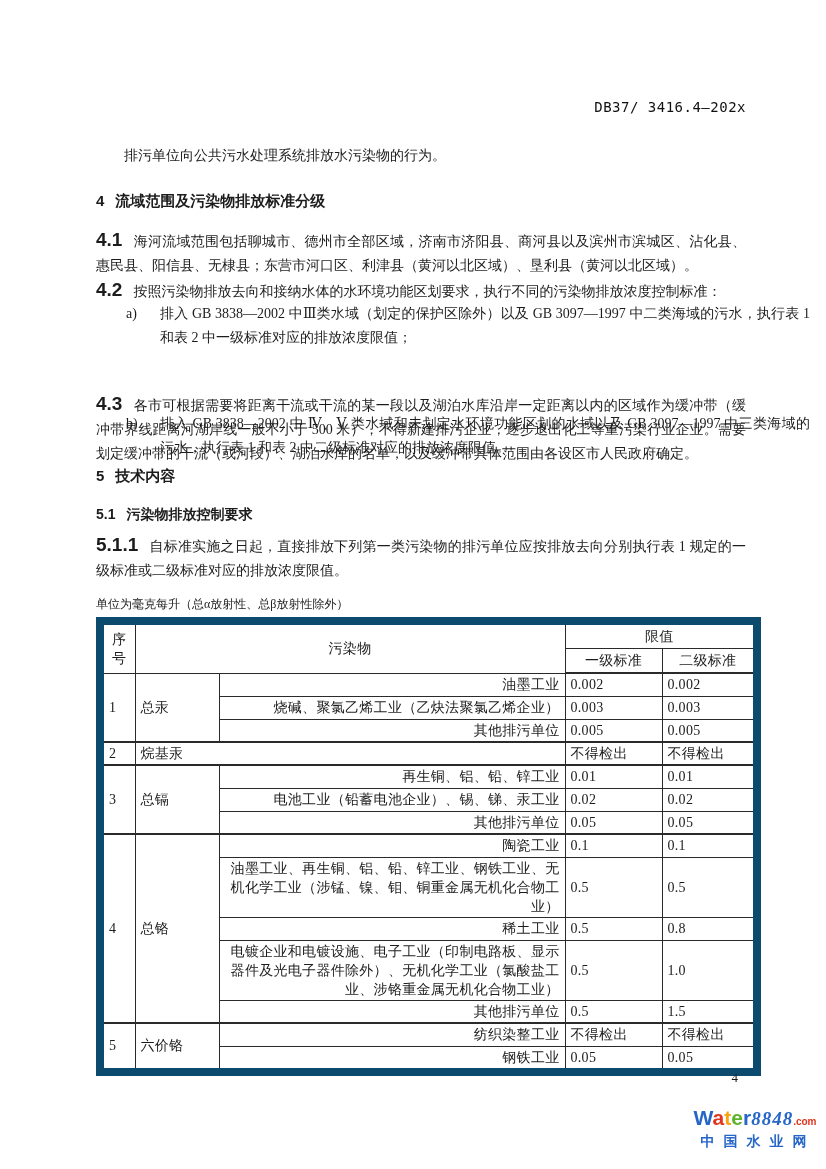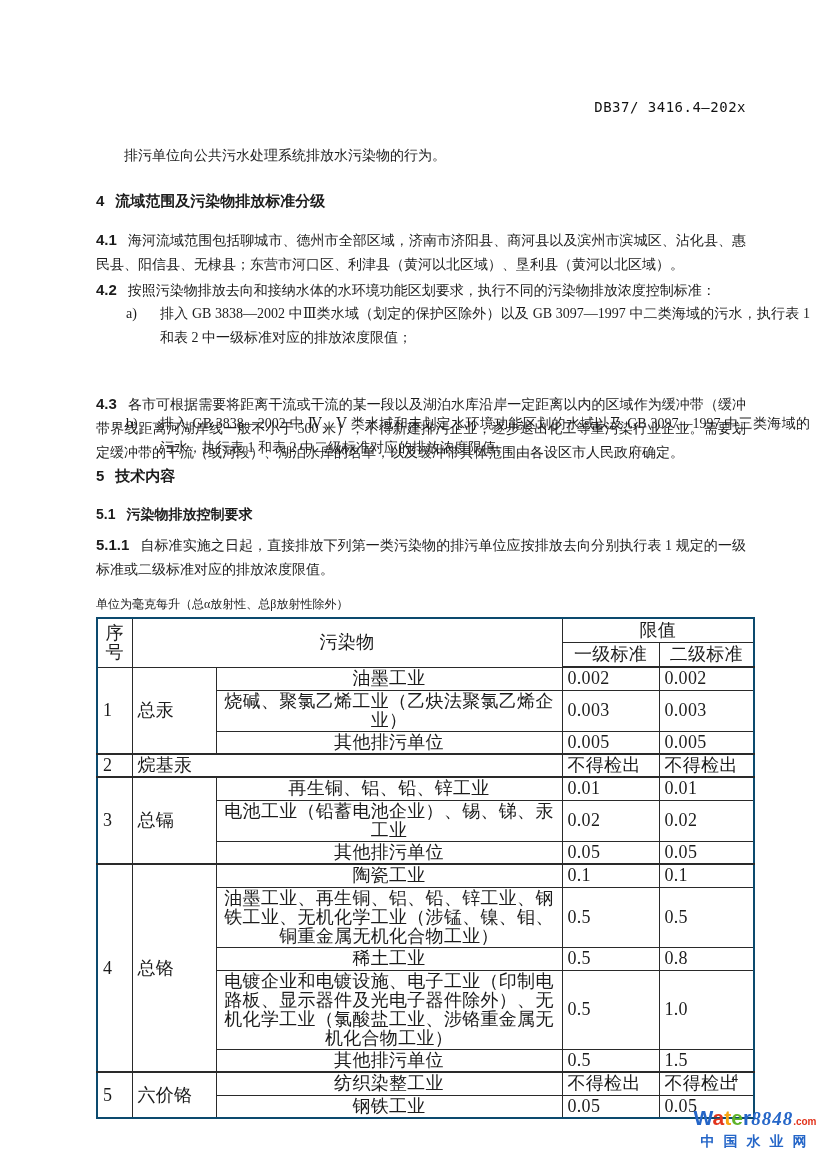--- a/index.html
+++ b/index.html
@@ -13,53 +13,53 @@
   .doc-number {
     position:absolute; top:99px; right:80px;
     font-family:"DejaVu Sans Mono",monospace;
     font-size:14px; letter-spacing:0.5px; color:#111;
   }
 
   .para { font-size:14px; line-height:24px; text-align:justify; }
   .indent2 { text-indent:2em; }
   .cnum {
     font-family:"Liberation Sans","DejaVu Sans",sans-serif;
-    font-weight:bold; margin-right:11px; font-size:15px;
+    font-weight:bold; margin-right:11px; font-size:19px;
   }
   .heading {
     font-family:"Liberation Sans","DejaVu Sans",sans-serif;
     font-weight:bold; font-size:15px; line-height:24px;
   }
   .heading .cnum { font-size:15px; }
 
   .list-item { padding-left:64px; position:relative; }
   .list-item .marker { position:absolute; left:30px; }
 
   .tbl-title {
     text-align:center; font-family:"Liberation Sans","DejaVu Sans",sans-serif;
     font-weight:bold; font-size:13.5px;
   }
   .tbl-title .tnum { margin-right:16px; }
   .unit-note { width:657px; font-size:12px; }
 
   table.t1 {
     border-collapse:collapse; table-layout:fixed; width:657px;
-    font-size:18px; border:2px solid #0c4a6e;
+    font-size:14px; border:8px solid #0c4a6e;
   }
   table.t1 td {
     border:1px solid #2a2a2a; padding:1px 5px; line-height:19px;
     letter-spacing:0.3px; vertical-align:middle;
   }
   table.t1 tr { height:23px; }
   table.t1 tr.hd td { text-align:center; height:21px; }
   table.t1 tr.hd2 td { border-bottom:2px solid #2a2a2a; }
   table.t1 tr.gs td { border-top:2px solid #2a2a2a; }
   td.c { text-align:left; }
   td.cat { padding-left:8px; }
-  td.ind { padding-left:9px; text-align:center; }
+  td.ind { padding-left:9px; text-align:right; }
 
   .page-number { position:absolute; top:1070px; right:88px; font-size:13px; }
 
   .logo { position:absolute; top:1107px; right:1px; width:140px; text-align:center;
           font-family:"Liberation Sans","DejaVu Sans",sans-serif; }
   .logo-line1 { white-space:nowrap; line-height:22px; }
   .logo-water span { font-weight:bold; font-size:21px; }
   .logo-num {
     font-family:"Liberation Serif","DejaVu Serif",serif;
     font-style:italic; font-weight:bold; font-size:19px; color:#2566c8;

